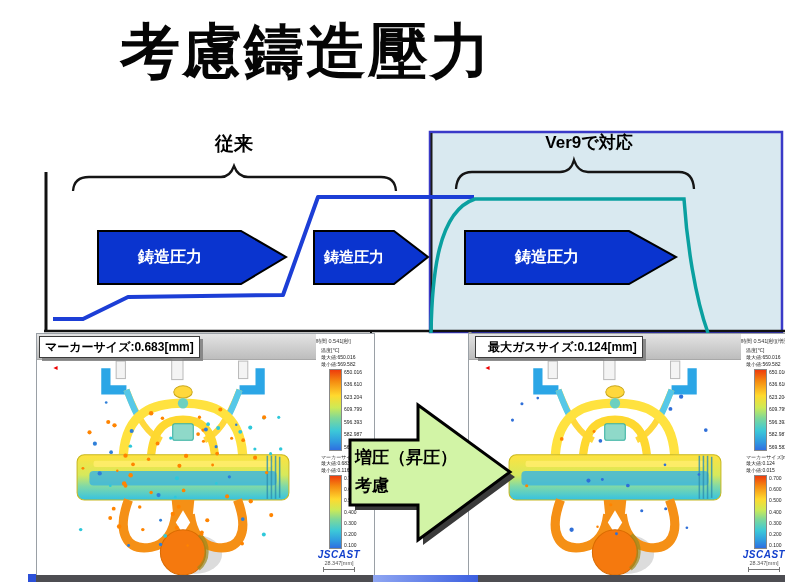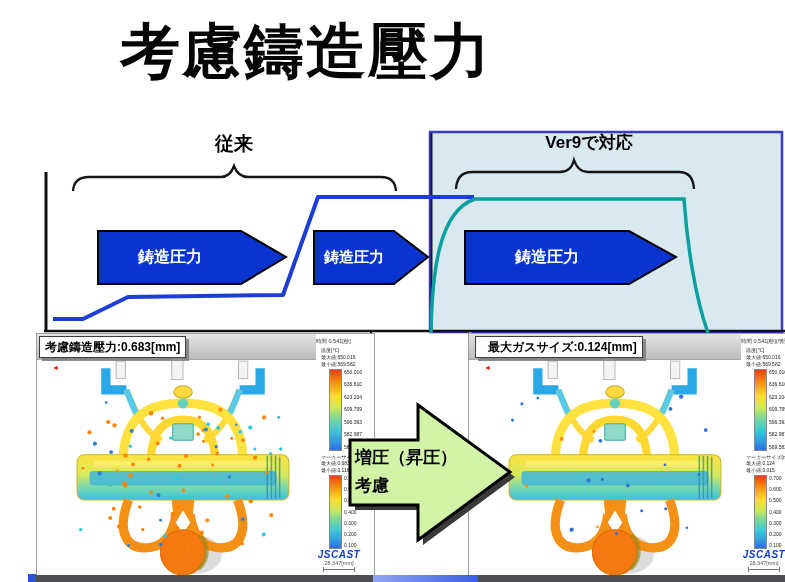--- a/index.html
+++ b/index.html
@@ -205,21 +205,21 @@
           <circle cx="108.9" cy="165.1" r="1.9" fill="#ff8400"></circle>
           <circle cx="72.9" cy="145.0" r="1.7" fill="#ff8400"></circle>
           <circle cx="111.5" cy="104.9" r="2.0" fill="#ff8400"></circle>
           <circle cx="184.9" cy="88.5" r="1.5" fill="#2ec8da"></circle>
           <circle cx="210.0" cy="88.6" r="1.7" fill="#2ec8da"></circle>
           <circle cx="180.9" cy="139.3" r="2.1" fill="#ff8400"></circle>
           <circle cx="147.2" cy="86.2" r="1.5" fill="#2f7fd8"></circle>
           <circle cx="95.0" cy="58.7" r="1.7" fill="#ff8400"></circle>
         </g>
     </svg>
-    <div class="gaslabel">考慮鑄造壓力:0.683[mm]</div>
+    <div class="gaslabel">マーカーサイズ:0.683[mm]</div>
     <div class="redmark">◄</div>
     <div class="legend">
       <div class="time">時間 0.541[秒]</div>
       <div class="lblock">温度[℃]</div>
       <div class="lblock">最大値:650.016</div>
       <div class="lblock">最小値:569.582</div>
       <div class="barrow">
         <div class="cbar temp"></div>
         <div class="ticks">
           <span>650.016</span>

